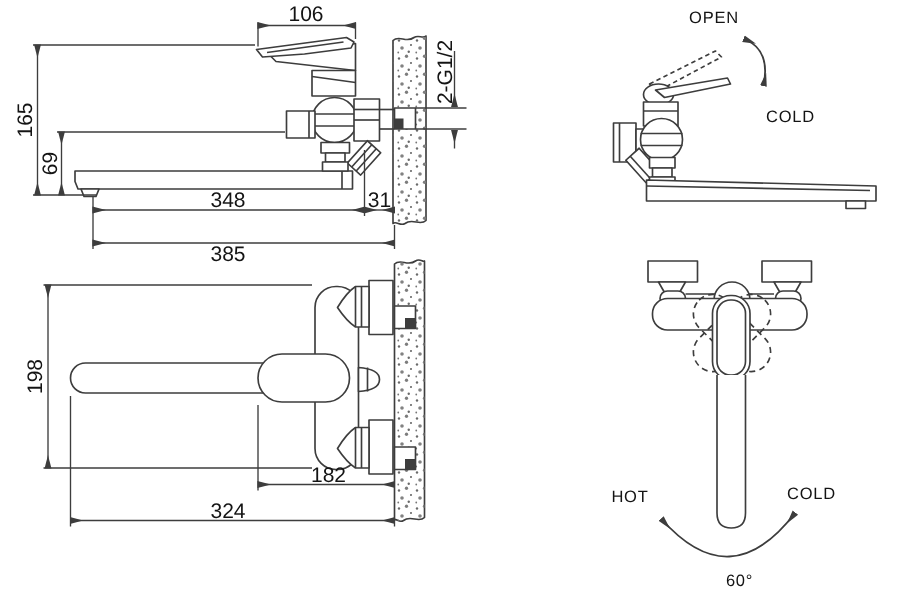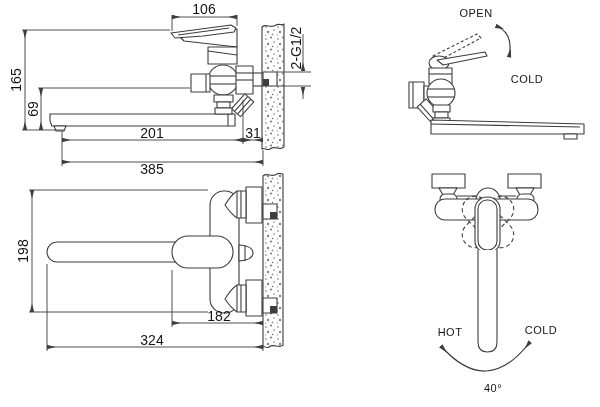--- a/index.html
+++ b/index.html
@@ -207,29 +207,29 @@
 
     <path d="M478,250 L478,342 Q478,352 487.5,352 Q497,352 497,342 L497,250" fill="#ffffff"></path>
 
     <path d="M441,346 Q487,398 530,342" stroke-width="1.2" marker-start="url(#arw)" marker-end="url(#arw)"></path>
   </g>
 </svg>
 
 <span class="lbl" style="left:204px;top:9px">106</span>
 <span class="lbl rot" style="left:16px;top:80px">165</span>
 <span class="lbl rot" style="left:33px;top:109px">69</span>
-<span class="lbl" style="left:152px;top:133px">201</span>
+<span class="lbl" style="left:152px;top:133px">348</span>
 <span class="lbl" style="left:253px;top:133px">31</span>
 <span class="lbl" style="left:152px;top:169px">385</span>
 <span class="lbl rot" style="left:296px;top:48px">2-G1/2</span>
 
 <span class="lbl big" style="left:476px;top:13px">OPEN</span>
 <span class="lbl big" style="left:527px;top:79px">COLD</span>
 
 <span class="lbl rot" style="left:23px;top:251px">198</span>
 <span class="lbl" style="left:219px;top:316px">182</span>
 <span class="lbl" style="left:152px;top:340px">324</span>
 
-<span class="lbl big" style="left:450px;top:332px">HOT</span>
+<span class="lbl big" style="left:420px;top:332px">HOT</span>
 <span class="lbl big" style="left:541px;top:330px">COLD</span>
-<span class="lbl big" style="left:493px;top:388px">40°</span>
+<span class="lbl big" style="left:493px;top:388px">60°</span>
 
 </div>
 
 </body></html>

